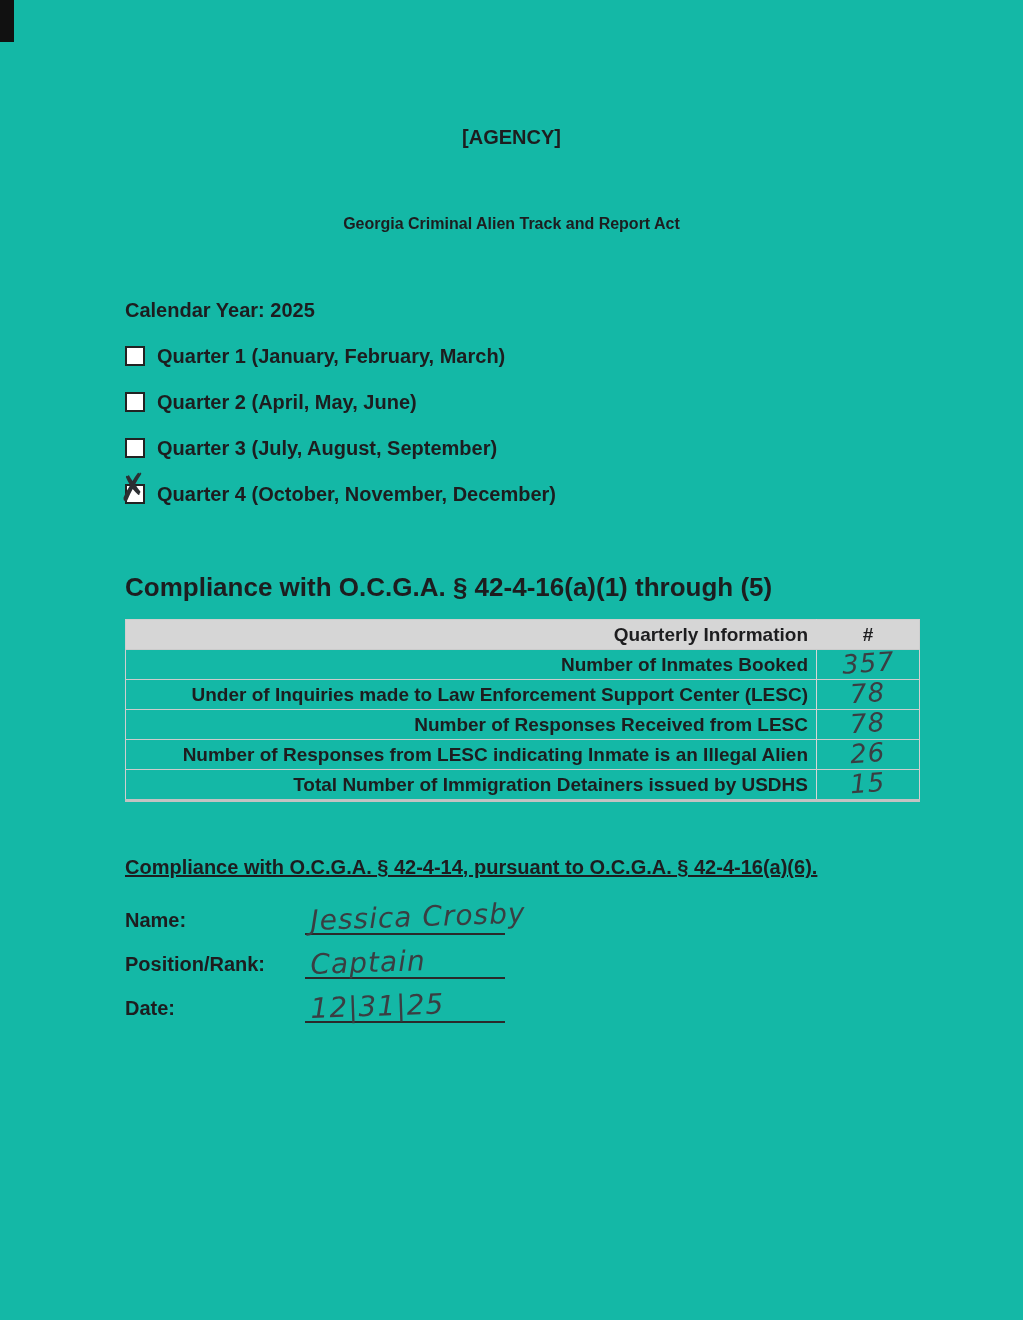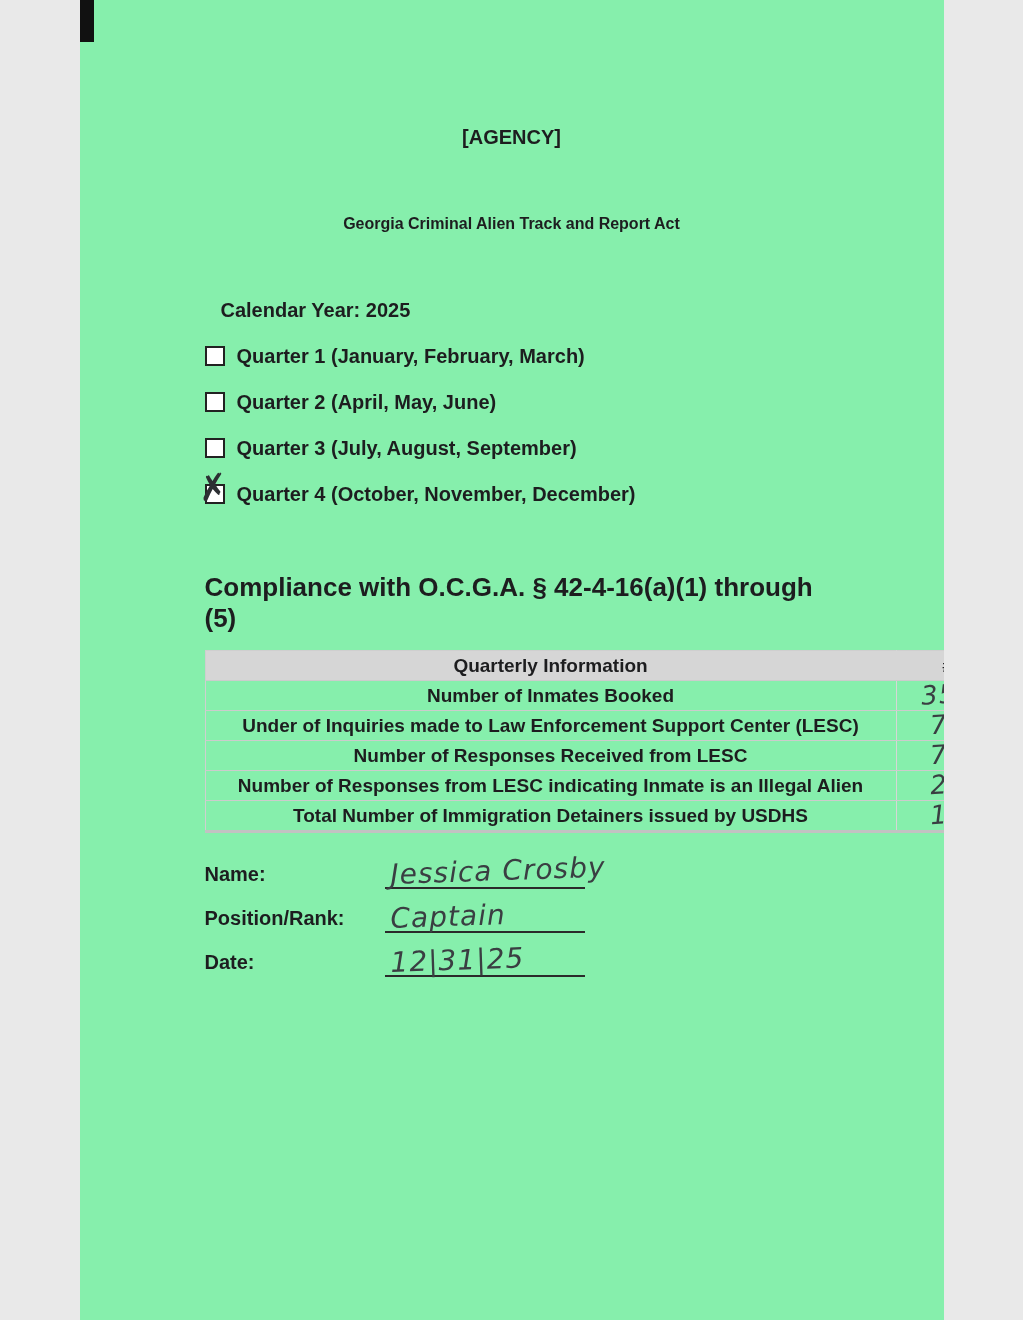--- a/index.html
+++ b/index.html
@@ -1,39 +1,39 @@
 <!DOCTYPE html>
 <html><head>
 <meta charset="utf-8">
 <style>
   html,body { margin:0; padding:0; background:#e9e9e9; }
   .page {
     position:relative;
-    width:864px; height:1320px;
+    width:1023px; height:1320px;
     margin:0 auto;
-    background:#86efac;
+    background:#14b8a6;
     font-family:"Liberation Sans", sans-serif;
     color:#1d1d1f;
     overflow:hidden;
   }
   .scan-artifact {
     position:absolute; left:0; top:0;
     width:14px; height:42px;
     background:#111;
   }
   .centered { text-align:center; font-weight:bold; }
   .agency { padding-top:126px; font-size:20px; }
   .title1 { margin-top:66px; font-size:16px; }
   .title2 { margin-top:20px; font-size:20px; }
 
   .body-left { margin-left:125px; margin-right:108px; }
 
   .calendar-year {
     margin-top:66px;
-    font-size:20px; font-weight:bold;margin-left:16px;
+    font-size:20px; font-weight:bold;
   }
 
   .quarters { margin-top:22px; }
   .quarter-row {
     position:relative;
     display:flex; align-items:center;
     height:24px;
     margin-bottom:22px;
   }
   .checkbox {
@@ -67,21 +67,21 @@
 
   .report-table {
     margin-top:16px;
     width:795px;
     border-collapse:collapse;
     border:1px solid #cfcfcf;
     border-bottom:3px solid #c2c2c2;
   }
   .report-table th, .report-table td {
     font-size:19px; font-weight:bold;
-    text-align:center;
+    text-align:right;
     padding:2px 8px;
     height:25px;
     border-bottom:1px solid #cccccc;
   }
   .report-table th { background:#d6d6d6; }
   .report-table .num-col {
     width:86px;
     border-left:1px solid #d6d6d6;
     text-align:center;
   }
@@ -209,20 +209,21 @@
           <td>Number of Responses from LESC indicating Inmate is an Illegal Alien</td>
           <td class="num-col"><span class="hw table-hw">26</span></td>
         </tr>
         <tr>
           <td>Total Number of Immigration Detainers issued by USDHS</td>
           <td class="num-col"><span class="hw table-hw">15</span></td>
         </tr>
       </tbody>
     </table>
 
+    <div class="cert-heading">Compliance with O.C.G.A. § 42-4-14, pursuant to O.C.G.A. § 42-4-16(a)(6).</div>
 
 
     <div class="sig-block">
 
       <div class="sig-row">
         <span class="sig-label">Name:</span>
         <span class="sig-line">
           <span class="hw sig-value">Jessica Crosby</span>
         </span>
       </div>

